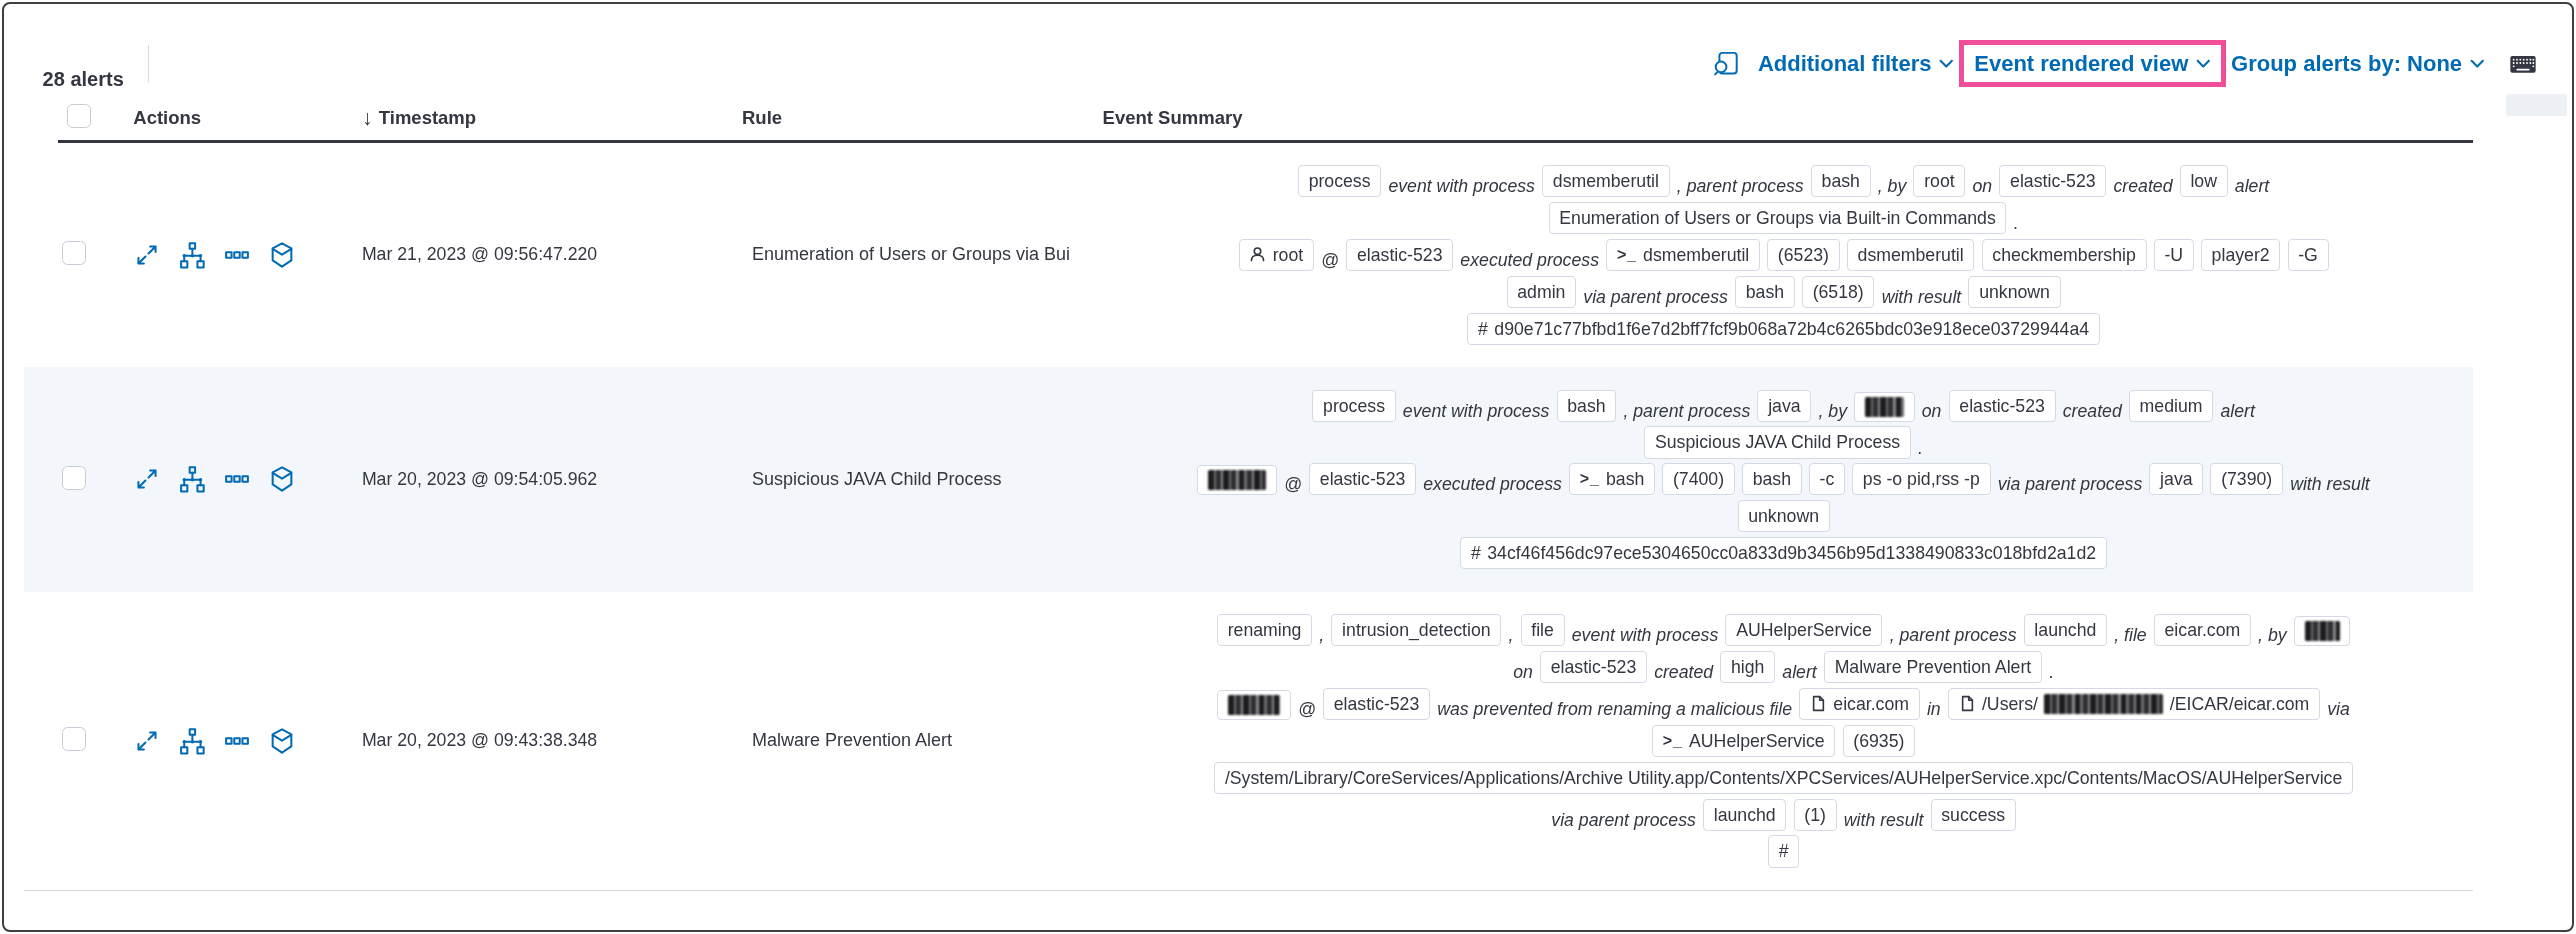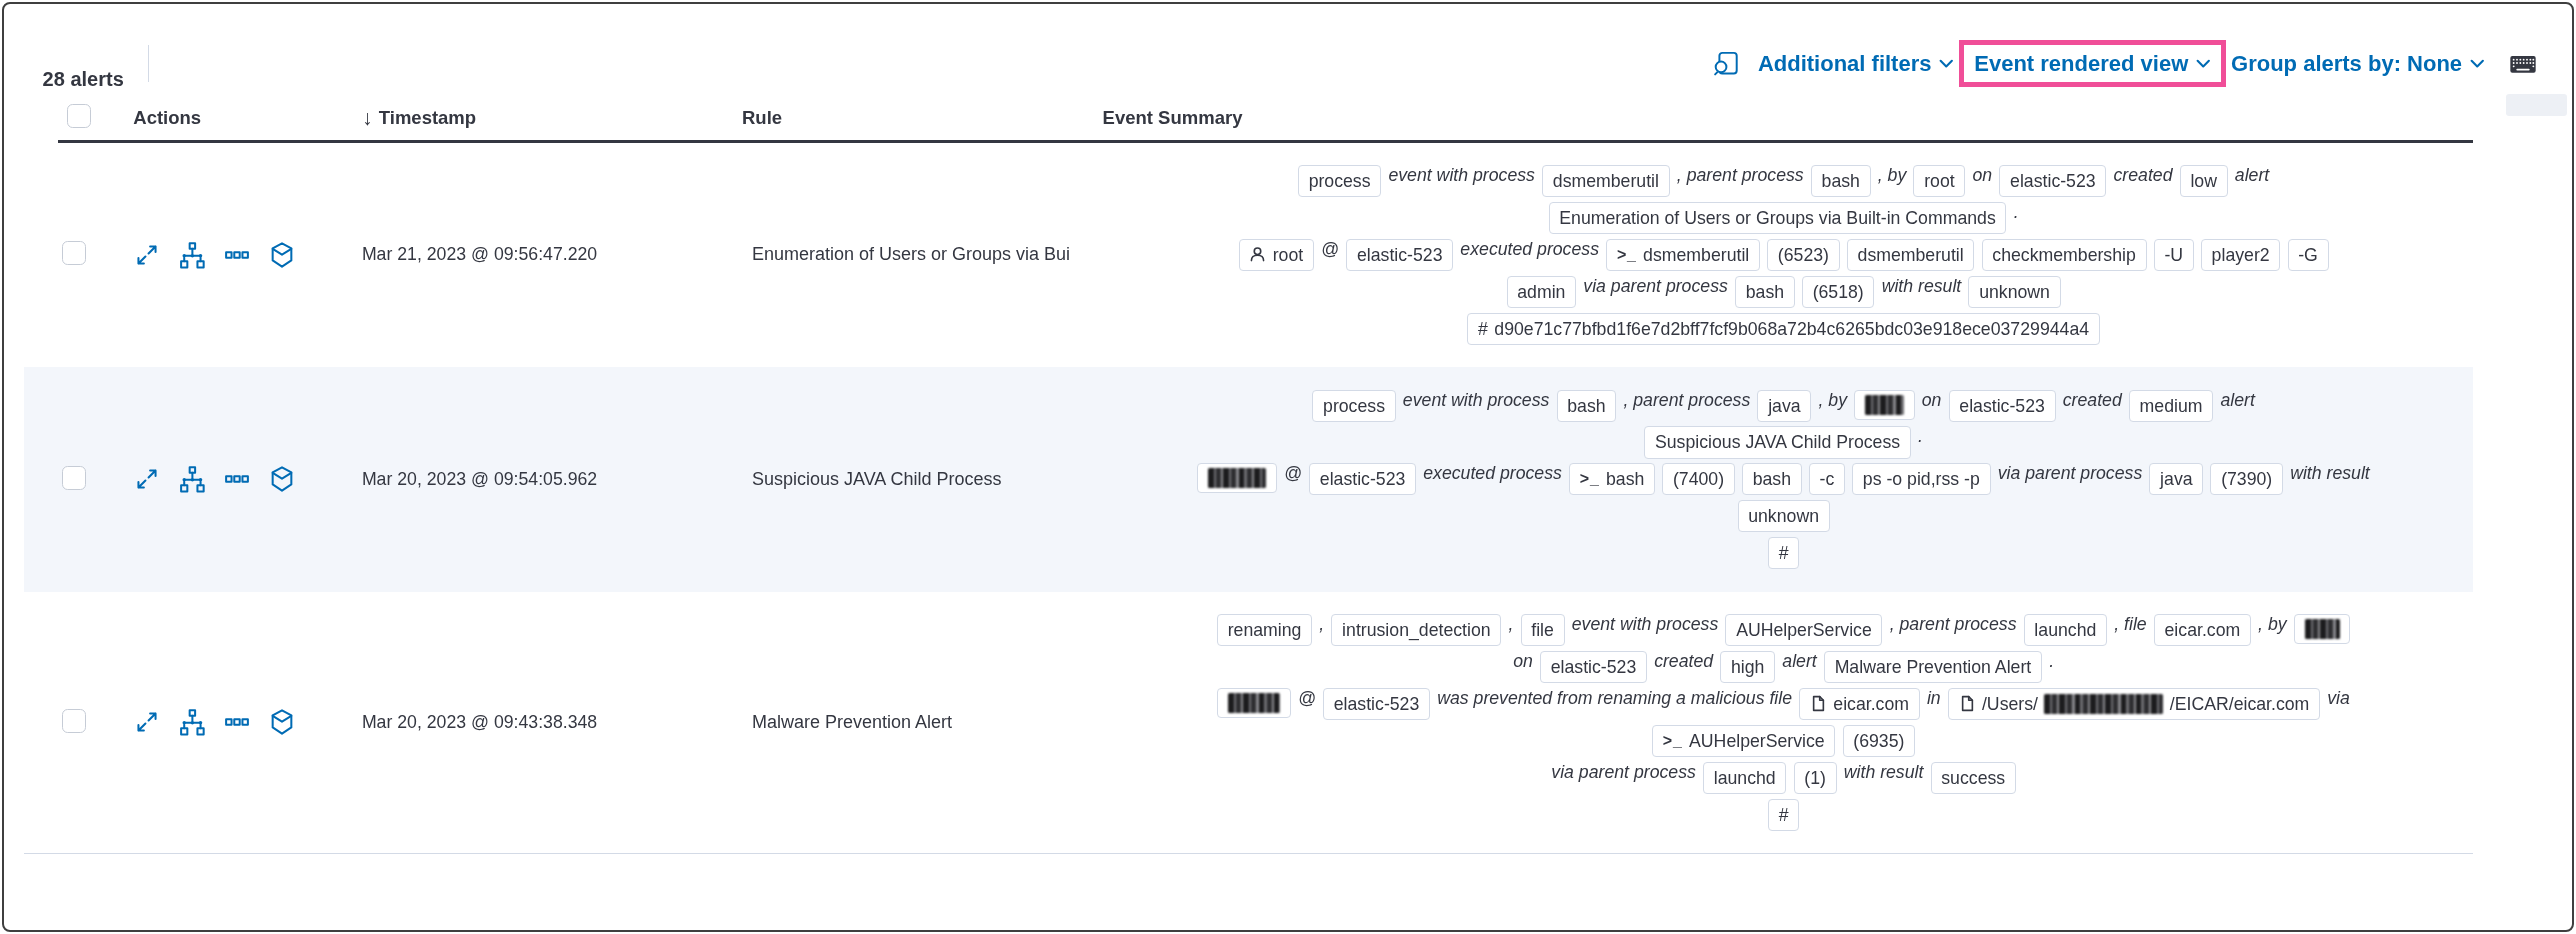--- a/index.html
+++ b/index.html
@@ -33,21 +33,21 @@
   .h-ts{display:flex;align-items:center;gap:6.4px;padding-left:11.3px;cursor:pointer;}
   .sort-arrow{font-size:21px;font-weight:400;}
   .h-rule{padding-left:6.4px;}
   .h-summary{padding-left:8px;}
   .actions-cell{display:flex;align-items:center;gap:17px;padding-left:17.7px;}
   .act{display:inline-flex;cursor:pointer;}
   .act svg{width:28px;height:28px;}
   .ts-cell{font-size:17.7px;padding-left:11.3px;white-space:nowrap;}
   .rule-cell{font-size:18px;padding-left:6.4px;white-space:nowrap;overflow:hidden;margin-left:10px;}
   .summary-cell{display:flex;flex-direction:column;justify-content:center;}
-  .sline{display:flex;justify-content:center;align-items:flex-start;gap:7.2px;margin:2.4px 0;white-space:nowrap;}
+  .sline{display:flex;justify-content:center;align-items:flex-end;gap:7.2px;margin:2.4px 0;white-space:nowrap;}
   .ttext{font-size:17.7px;color:#343741;font-style:italic;}
   .badge{display:inline-flex;align-items:center;gap:6.4px;background:#fff;border:1.2px solid #d3dae6;
     border-radius:4px;padding:4px 9.7px;font-size:17.7px;font-weight:500;color:#343741;line-height:1.25;
     white-space:nowrap;cursor:pointer;}
   .bicon{display:inline-flex;align-items:center;}
   .bicon svg{width:17px;height:17px;}
   .term-glyph{font-weight:600;font-size:16px;letter-spacing:0.8px;}
   .hash-glyph{font-size:17.7px;font-weight:500;}
   .redacted{display:inline-block;height:20px;border-radius:1.6px;vertical-align:middle;
     background:repeating-linear-gradient(90deg,#1c1c1e 0 5.6px,#6e6e72 5.6px 8px,#2e2e31 8px 13px,#8a8a8e 13px 15.3px);
@@ -373,20 +373,21 @@
             <div class="sline">
               <span class="badge">
                 <span>unknown</span>
               </span>
             </div>
             <div class="sline">
               <span class="badge">
                 <span class="bicon">
                   <span class="hash-glyph">#</span>
                 </span>
+                <span>34cf46f456dc97ece5304650cc0a833d9b3456b95d1338490833c018bfd2a1d2</span>
               </span>
             </div>
           </div>
         </div>
         <div class="row last">
           <div><span class="checkbox"></span></div>
           <div class="actions-cell">
             <span class="act">
               <svg viewBox="0 0 36 36" fill="none" stroke="#006bb4" stroke-width="2.6" stroke-linecap="round" stroke-linejoin="round">
                 <path d="M20 16 L29 7 M22 7 H29 V14 M16 20 L7 29 M7 22 V29 H14"></path>
@@ -501,20 +502,25 @@
                 <span class="bicon">
                   <span class="term-glyph">&gt;_</span>
                 </span>
                 <span>AUHelperService</span>
               </span>
               <span class="badge">
                 <span>(6935)</span>
               </span>
             </div>
             <div class="sline">
+              <span class="badge">
+                <span>/System/Library/CoreServices/Applications/Archive Utility.app/Contents/XPCServices/AUHelperService.xpc/Contents/MacOS/AUHelperService</span>
+              </span>
+            </div>
+            <div class="sline">
               <span class="ttext">via parent process</span>
               <span class="badge">
                 <span>launchd</span>
               </span>
               <span class="badge">
                 <span>(1)</span>
               </span>
               <span class="ttext">with result</span>
               <span class="badge">
                 <span>success</span>

